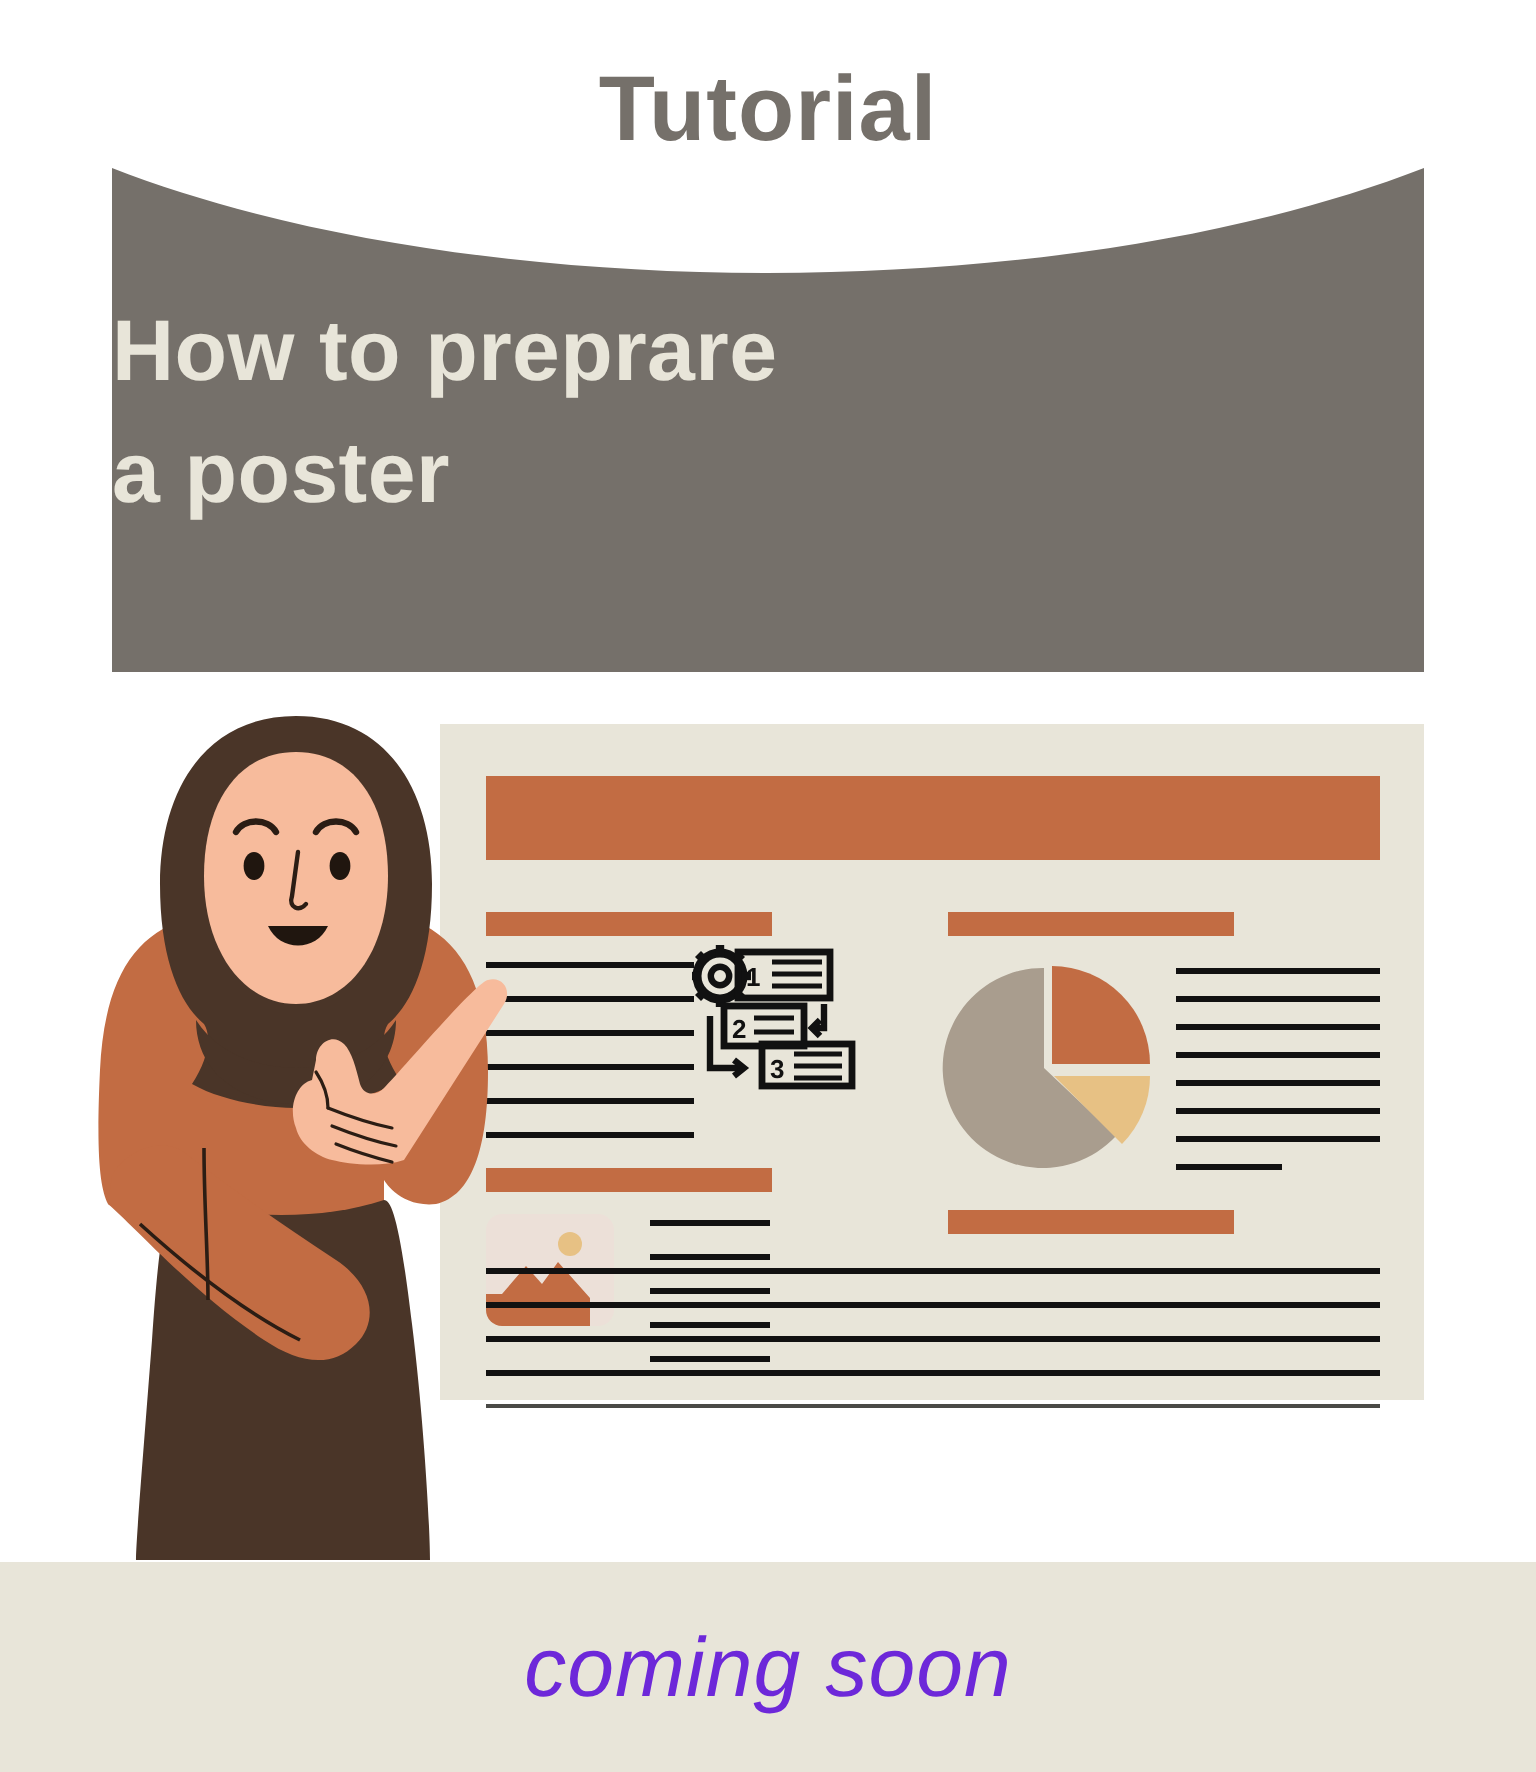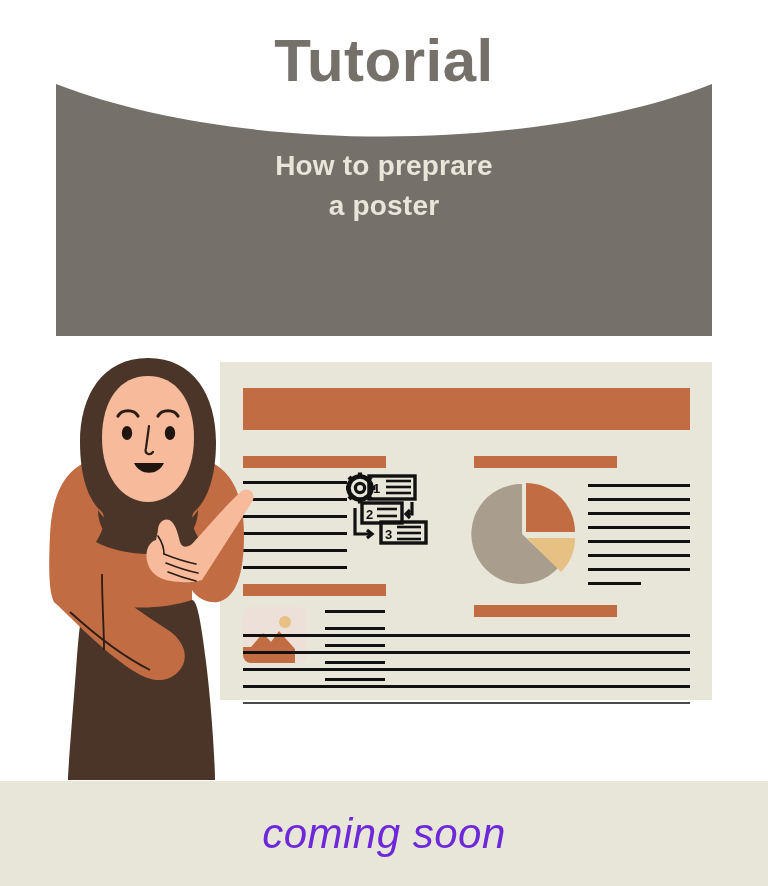--- a/index.html
+++ b/index.html
@@ -8,37 +8,37 @@
     width:768px; height:886px;
     font-family:"Liberation Sans", sans-serif;
     position:relative; overflow:hidden;
     background:#ffffff;
   }
 
   
   #tutorial-title{
     position:absolute; left:0; top:31px; width:768px;
     text-align:center;
-    font-size:60px; font-weight:bold;
+    font-size:46px; font-weight:bold;
     letter-spacing:0.5px;
     color:#75706a;
     line-height:1;
   }
 
   
   #banner{
     position:absolute; left:56px; top:84px;
     width:656px; height:252px;
   }
   #banner-shape{ position:absolute; inset:0; }
   #banner-text{
     position:absolute; left:0; top:62px; width:100%;
-    text-align:center;
+    text-align:left;
     color:#e8e5d9;
-    font-size:28px; font-weight:bold;
+    font-size:43px; font-weight:bold;
     line-height:1.42;
     letter-spacing:0.2px;
   }
   #banner-text .ln{ display:block; }
 
   
   #poster{
     position:absolute; left:220px; top:362px;
     width:492px; height:338px;
     background:#e8e5d9;

